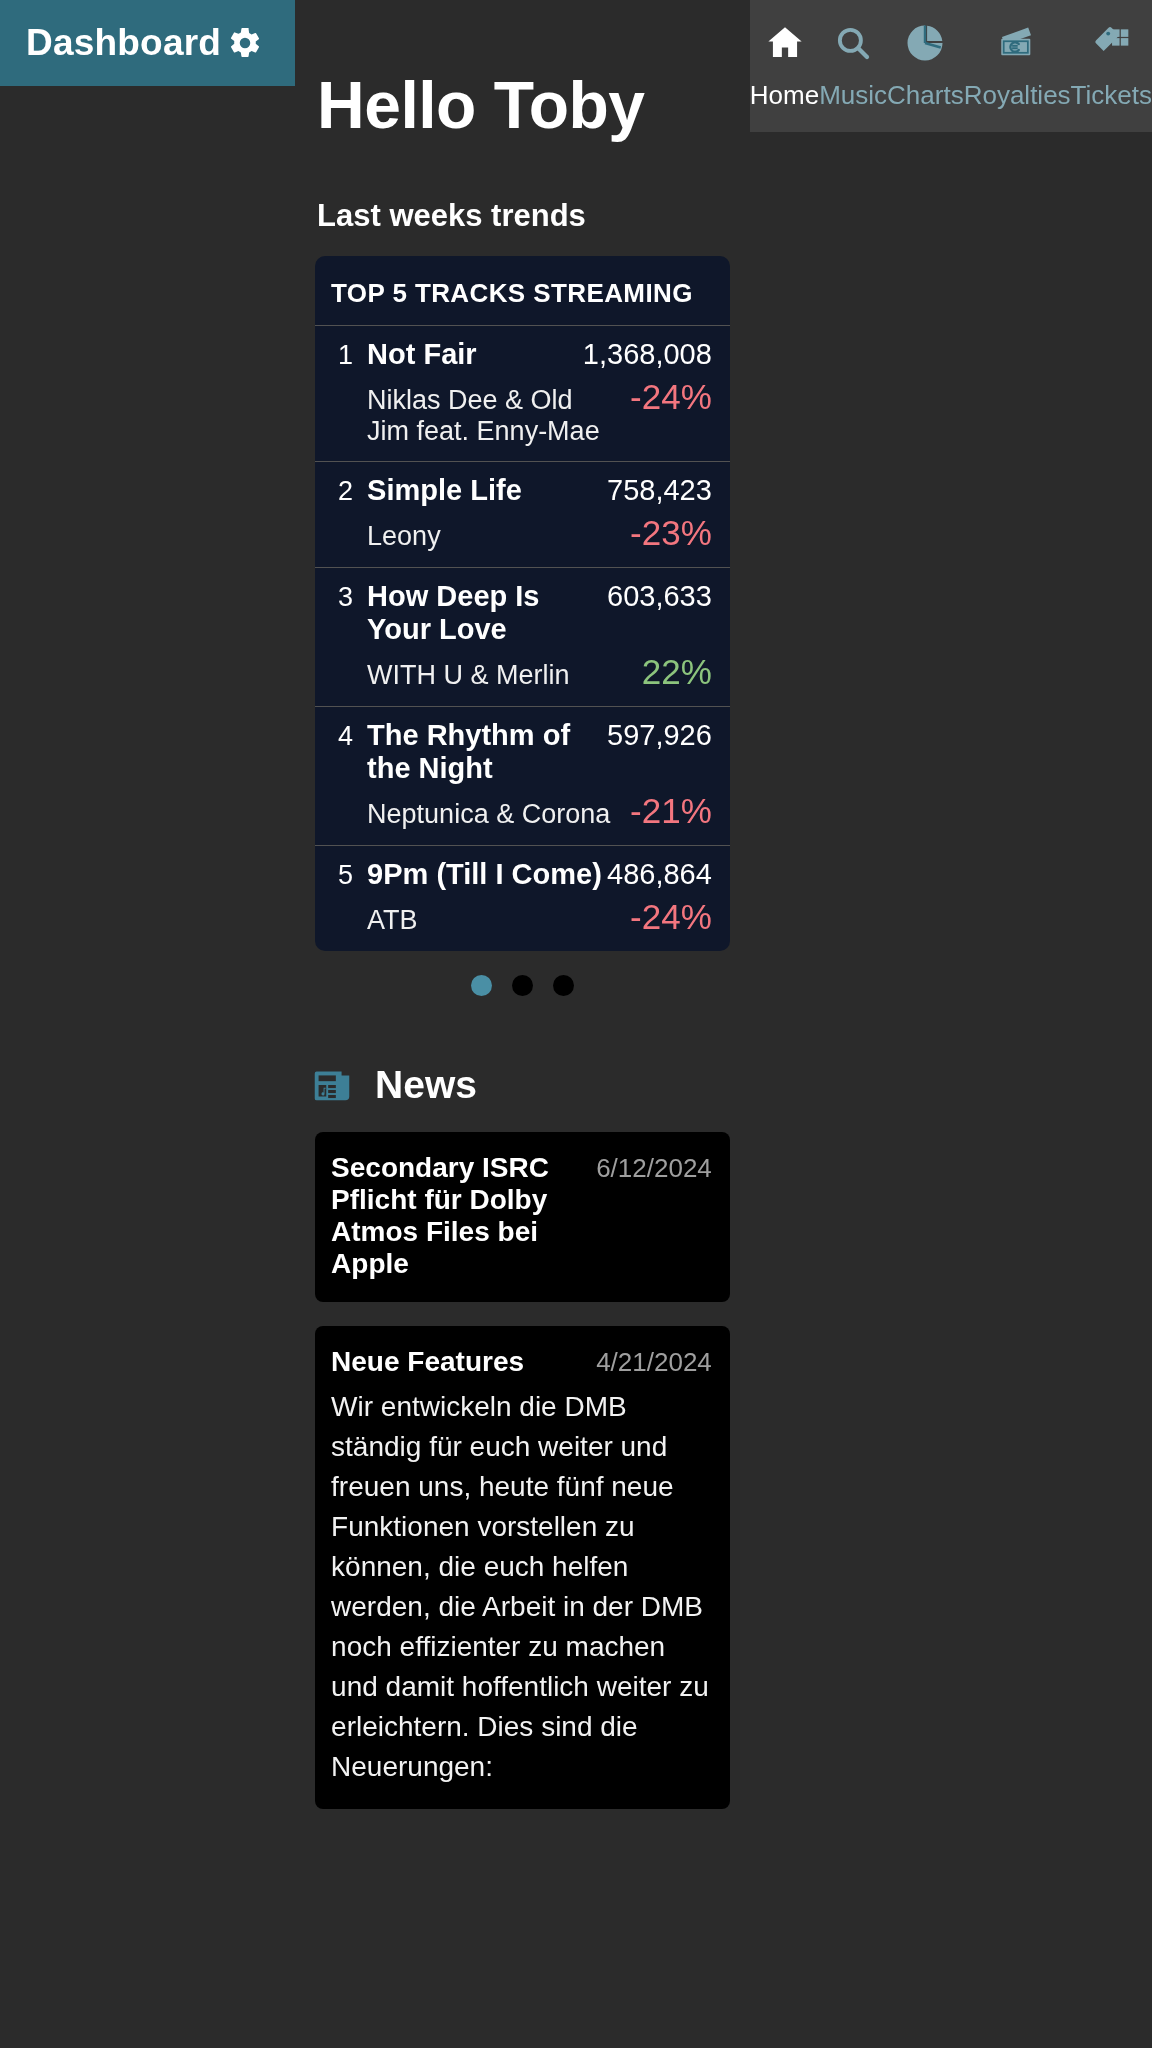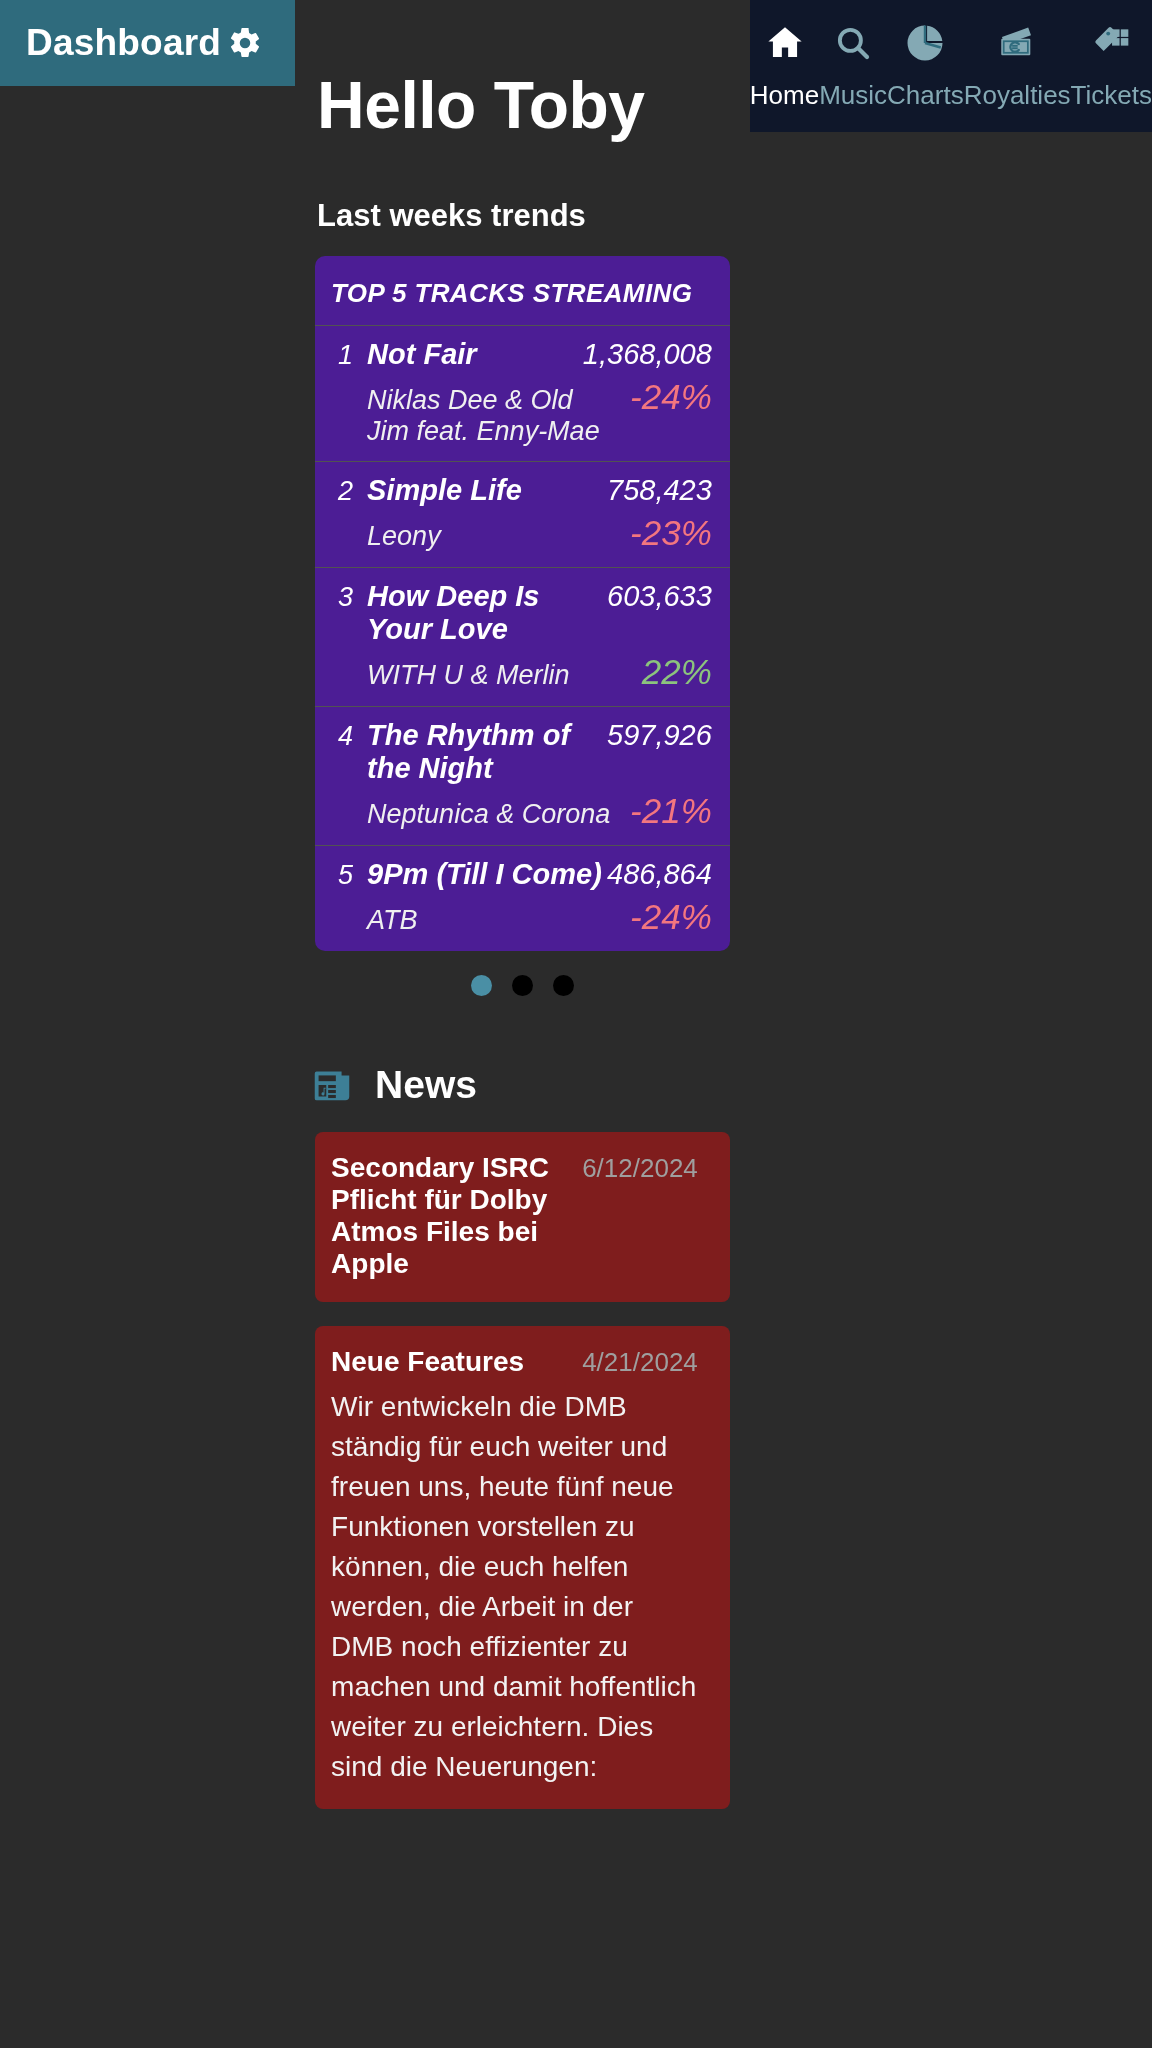--- a/index.html
+++ b/index.html
@@ -33,24 +33,23 @@
   }
 
   .section-title {
     color: #ffffff; font-size: 31px; font-weight: bold;
     padding: 56px 0 0 22px;
   }
 
   
   .card {
     margin: 22px 20px 0 20px;
-    background: #4c1d95;
+    background: #0f172a;
     border-radius: 10px;
     overflow: hidden;
-    font-style: italic;
   }
   .card-header {
     color: #ffffff; font-size: 26px; font-weight: bold;
     letter-spacing: 0.4px;
     padding: 22px 0 16px 16px;
   }
   .track-row {
     padding: 12px 18px 14px 16px;
     border-top: 1px solid #525252;
   }
@@ -78,33 +77,33 @@
   
   .news-head {
     display: flex; align-items: center; gap: 20px;
     padding: 66px 0 0 14px;
   }
   .news-head svg { width: 46px; height: 46px; display: block; }
   .news-title { color: #ffffff; font-size: 39px; font-weight: bold; }
 
   .news-card {
     margin: 24px 20px 0 20px;
-    background: #7f1d1d;
+    background: #000000;
     border-radius: 8px;
-    padding: 20px 32px 22px 16px;
+    padding: 20px 18px 22px 16px;
   }
   .news-top { display: flex; align-items: baseline; justify-content: space-between; gap: 16px; }
   .news-headline { color: #ffffff; font-size: 28px; font-weight: bold; line-height: 1.15; }
   .news-date { color: #9f9f9f; font-size: 26px; white-space: nowrap; }
   .news-body { color: #f2f2f2; font-size: 28px; line-height: 1.43; margin-top: 8px; }
 
   
   .bottomnav {
     flex: 0 0 132px; height: 132px;
-    background: #0f172a;
+    background: #404040;
     display: flex; align-items: stretch;
   }
   .navitem {
     flex: 1 1 0; display: flex; flex-direction: column;
     align-items: center; justify-content: center; gap: 16px;
   }
   .navitem svg { width: 42px; height: 42px; display: block; }
   .navlabel { font-size: 26px; }
   .navitem.active .navlabel { color: #ffffff; }
   .navitem.inactive .navlabel { color: #84a9b4; }

